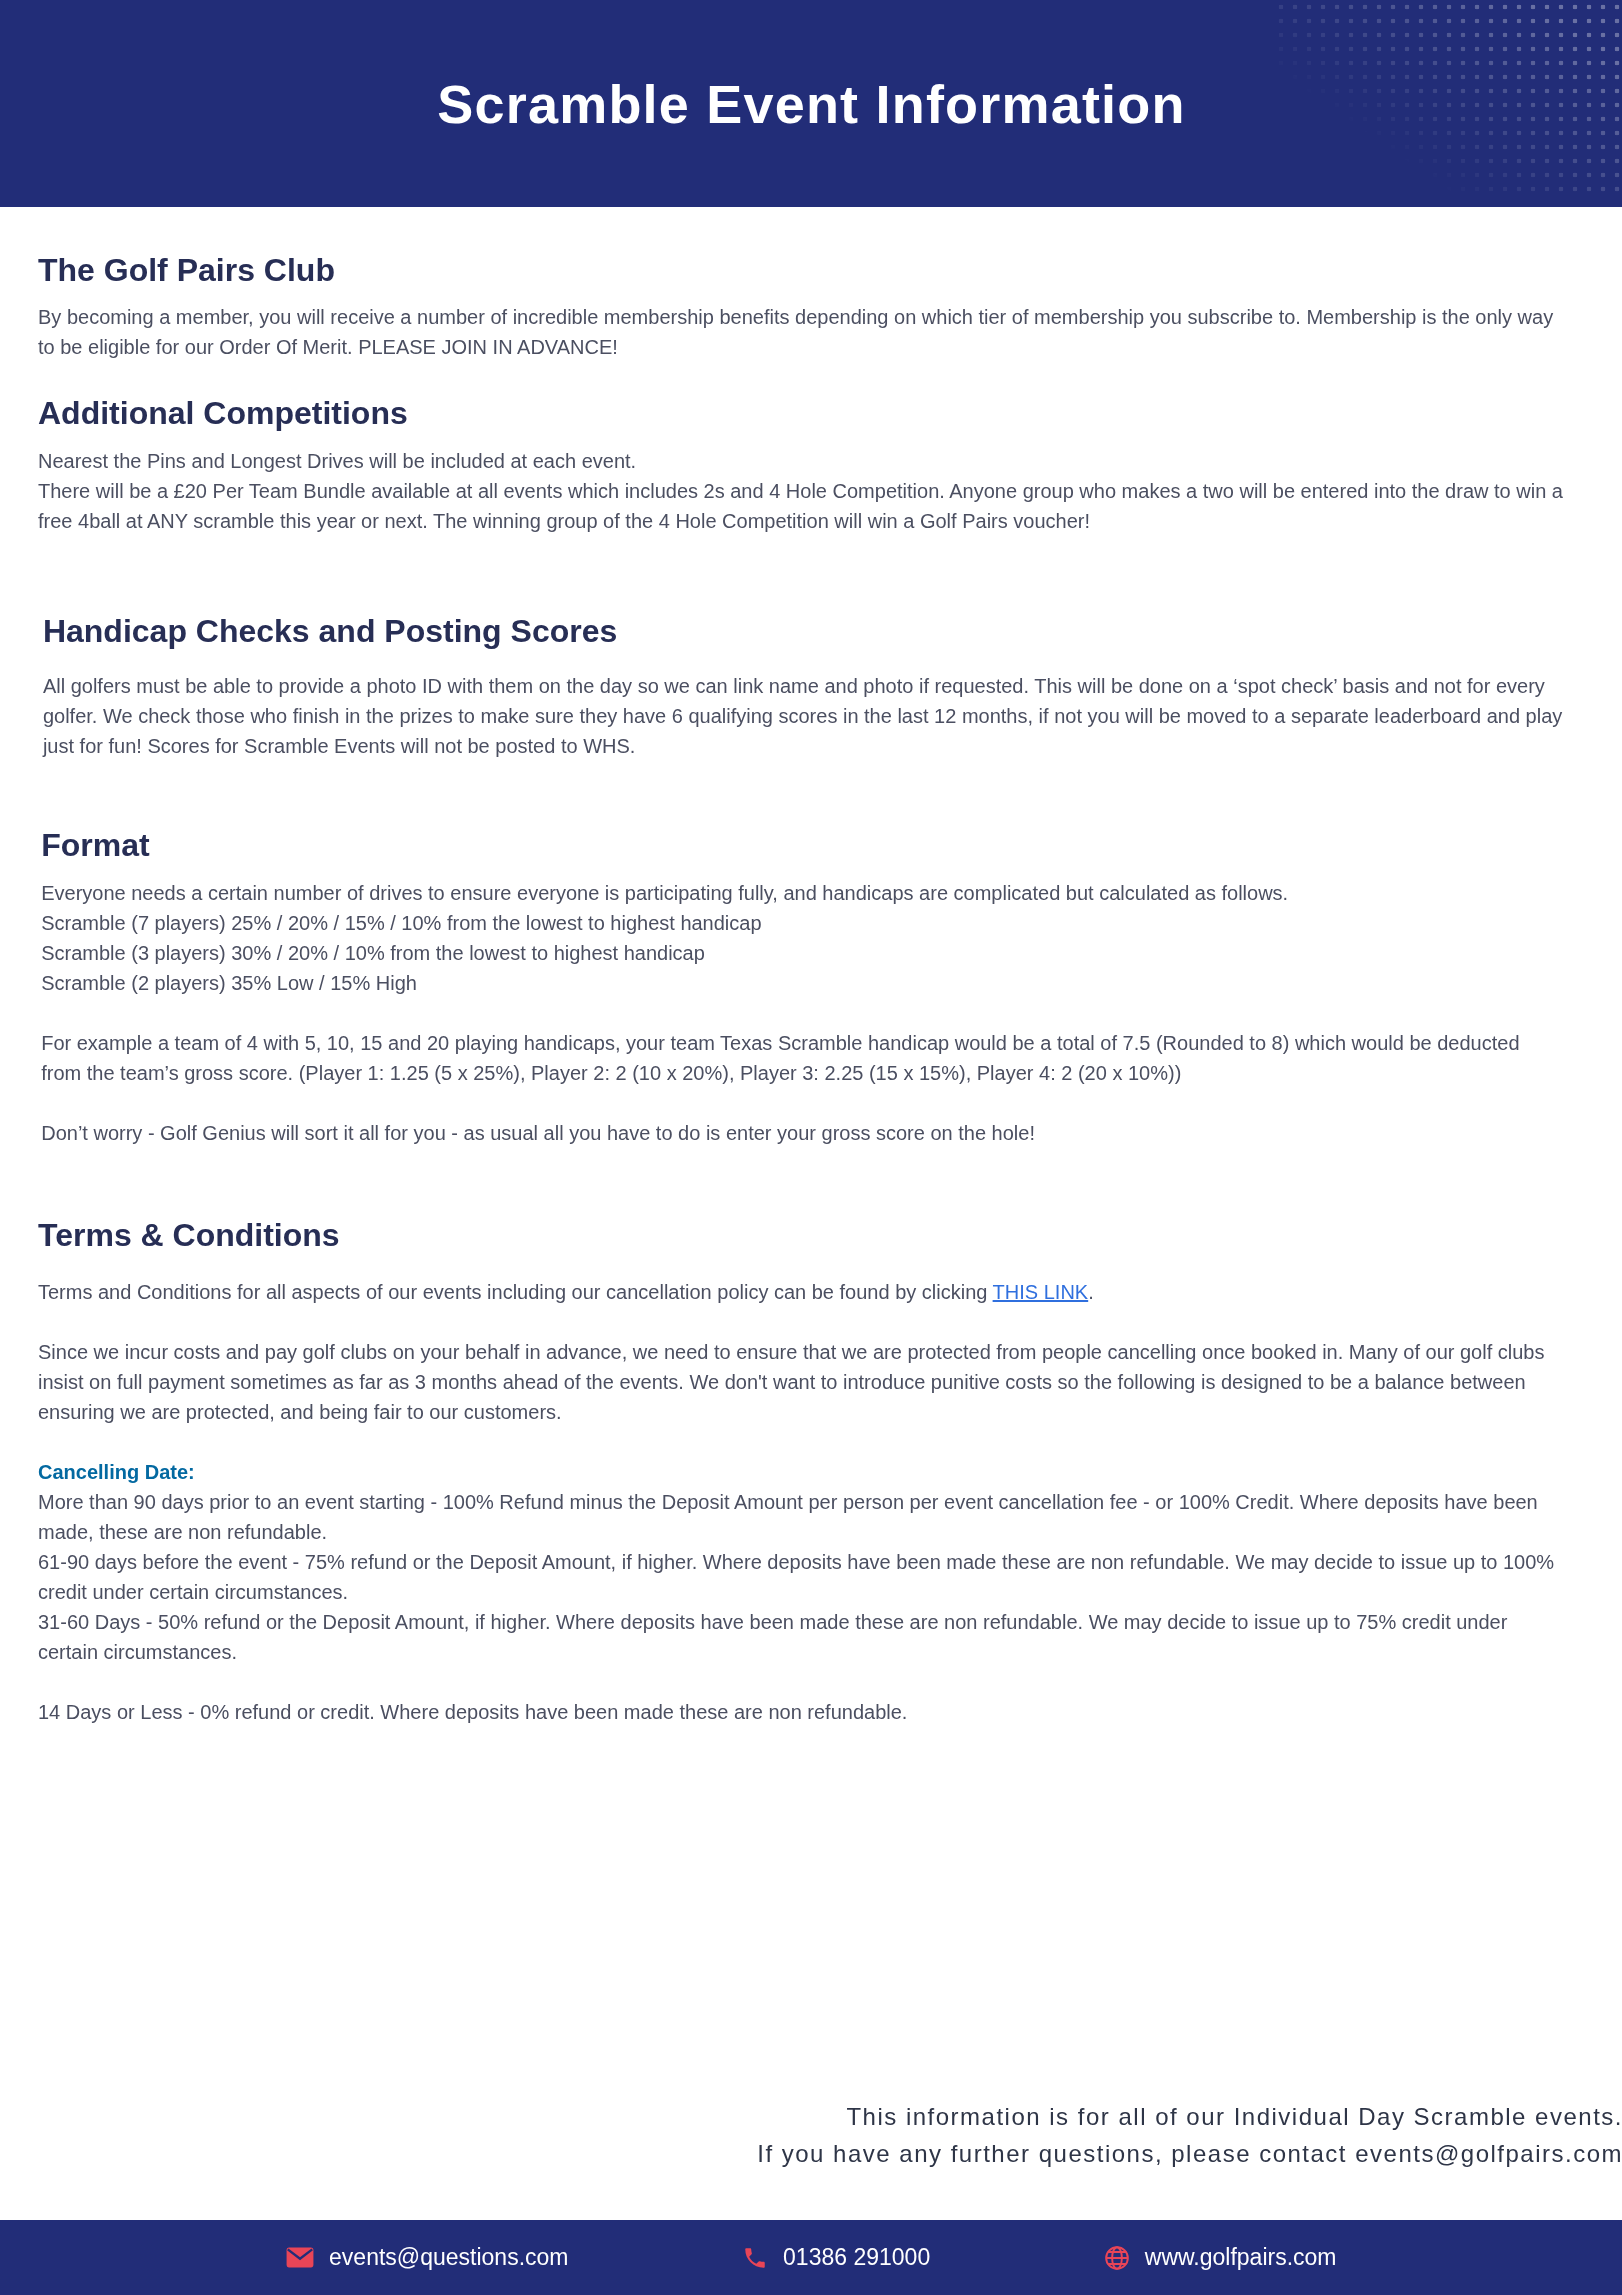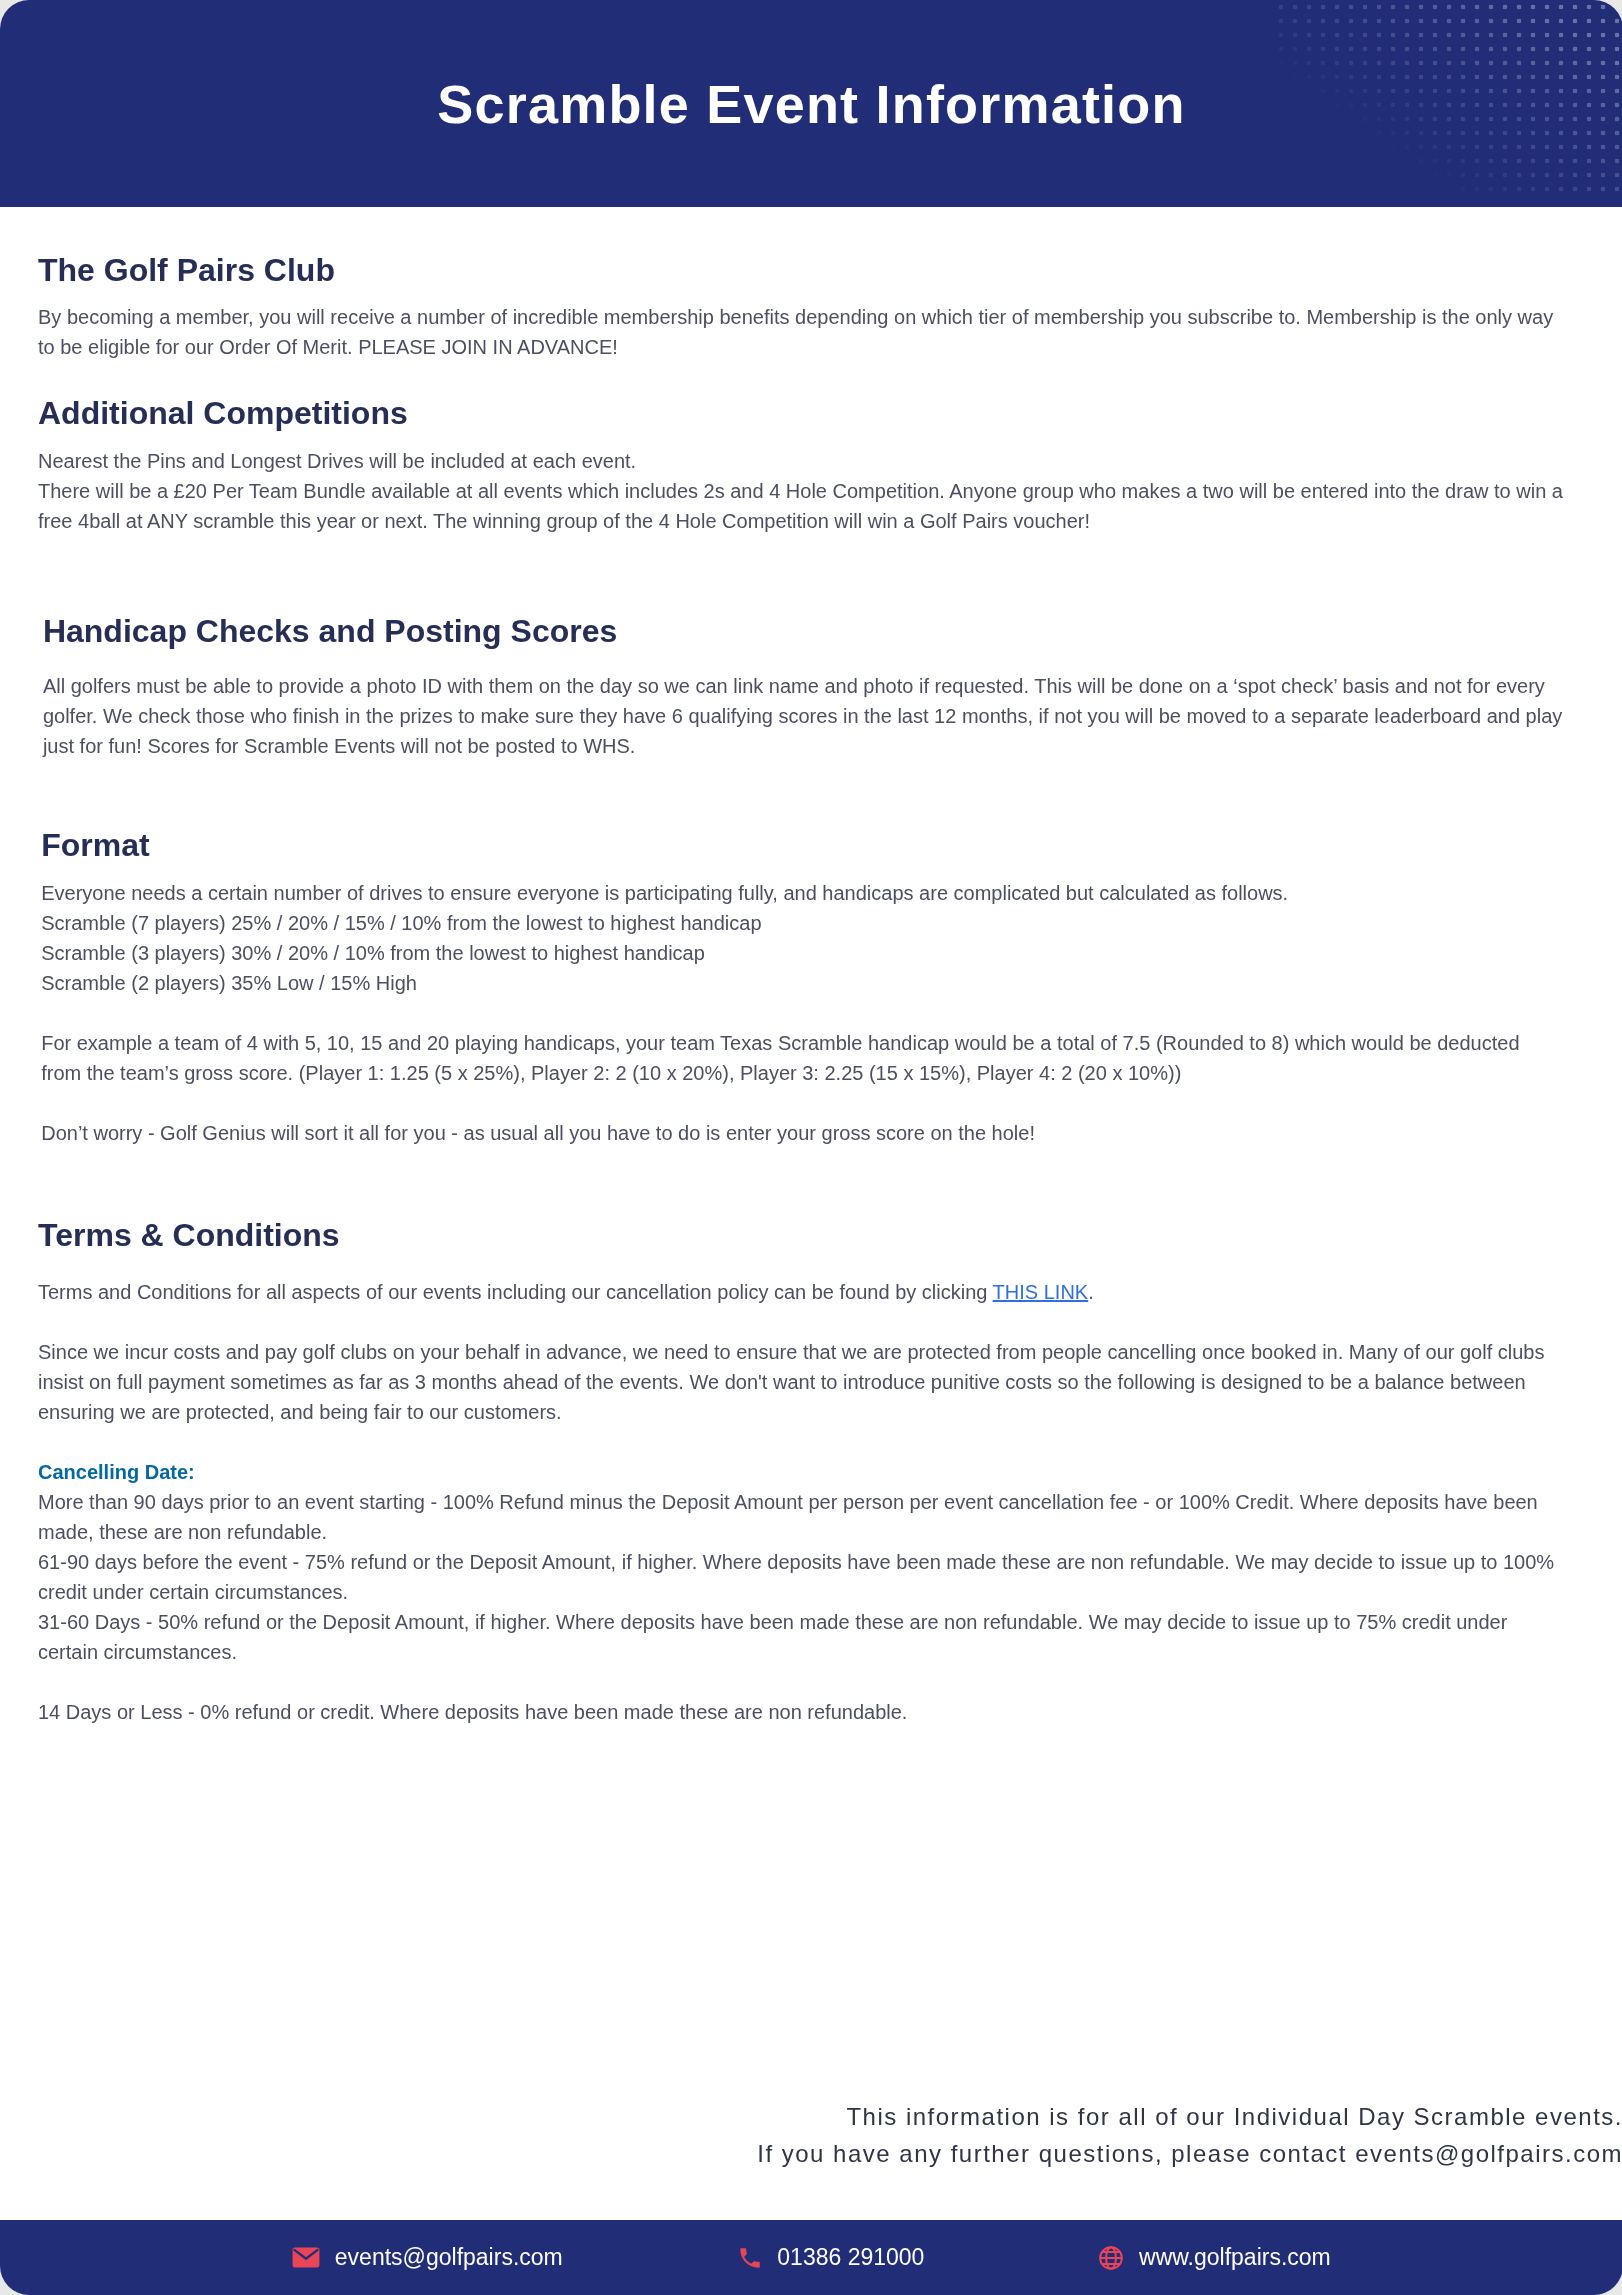--- a/index.html
+++ b/index.html
@@ -6,21 +6,20 @@
   html, body { margin: 0; padding: 0; background: #e8e8e8; }
 
   .page {
     position: relative;
     width: 1623px;
     height: 2295px;
     margin: 0 auto;
     background: #ffffff;
     font-family: "Liberation Sans", sans-serif;
     overflow: hidden;
-    border-radius: 29px;
   }
 
   
   .header {
     position: relative;
     height: 207px;
     background: #222d78;
     display: flex;
     align-items: center;
     justify-content: center;
@@ -179,21 +178,21 @@
 
   <footer class="footer">
 
     <div class="contact">
       <span class="ficon">
         <svg width="28" height="21" viewBox="0 0 24 18">
           <rect x="0.5" y="0.5" width="23" height="17" rx="2.2" fill="#e94557"></rect>
           <path d="M1.5 2 L12 10 L22.5 2" stroke="#222d78" stroke-width="2" fill="none"></path>
         </svg>
       </span>
-      <span>events@golfpairs.com</span>
+      <span>events@questions.com</span>
     </div>
 
     <div class="contact">
       <span class="ficon">
         <svg width="26" height="26" viewBox="0 0 24 24">
           <path fill="#e94557" d="M6.62 10.79c1.44 2.83 3.76 5.15 6.59 6.59l2.2-2.2c.27-.27.67-.36 1.02-.24 1.12.37 2.33.57 3.57.57.55 0 1 .45 1 1V20c0 .55-.45 1-1 1-9.39 0-17-7.61-17-17 0-.55.45-1 1-1h3.5c.55 0 1 .45 1 1 0 1.25.2 2.45.57 3.57.11.35.03.74-.25 1.02l-2.2 2.2z"></path>
         </svg>
       </span>
       <span>01386 291000</span>
     </div>

